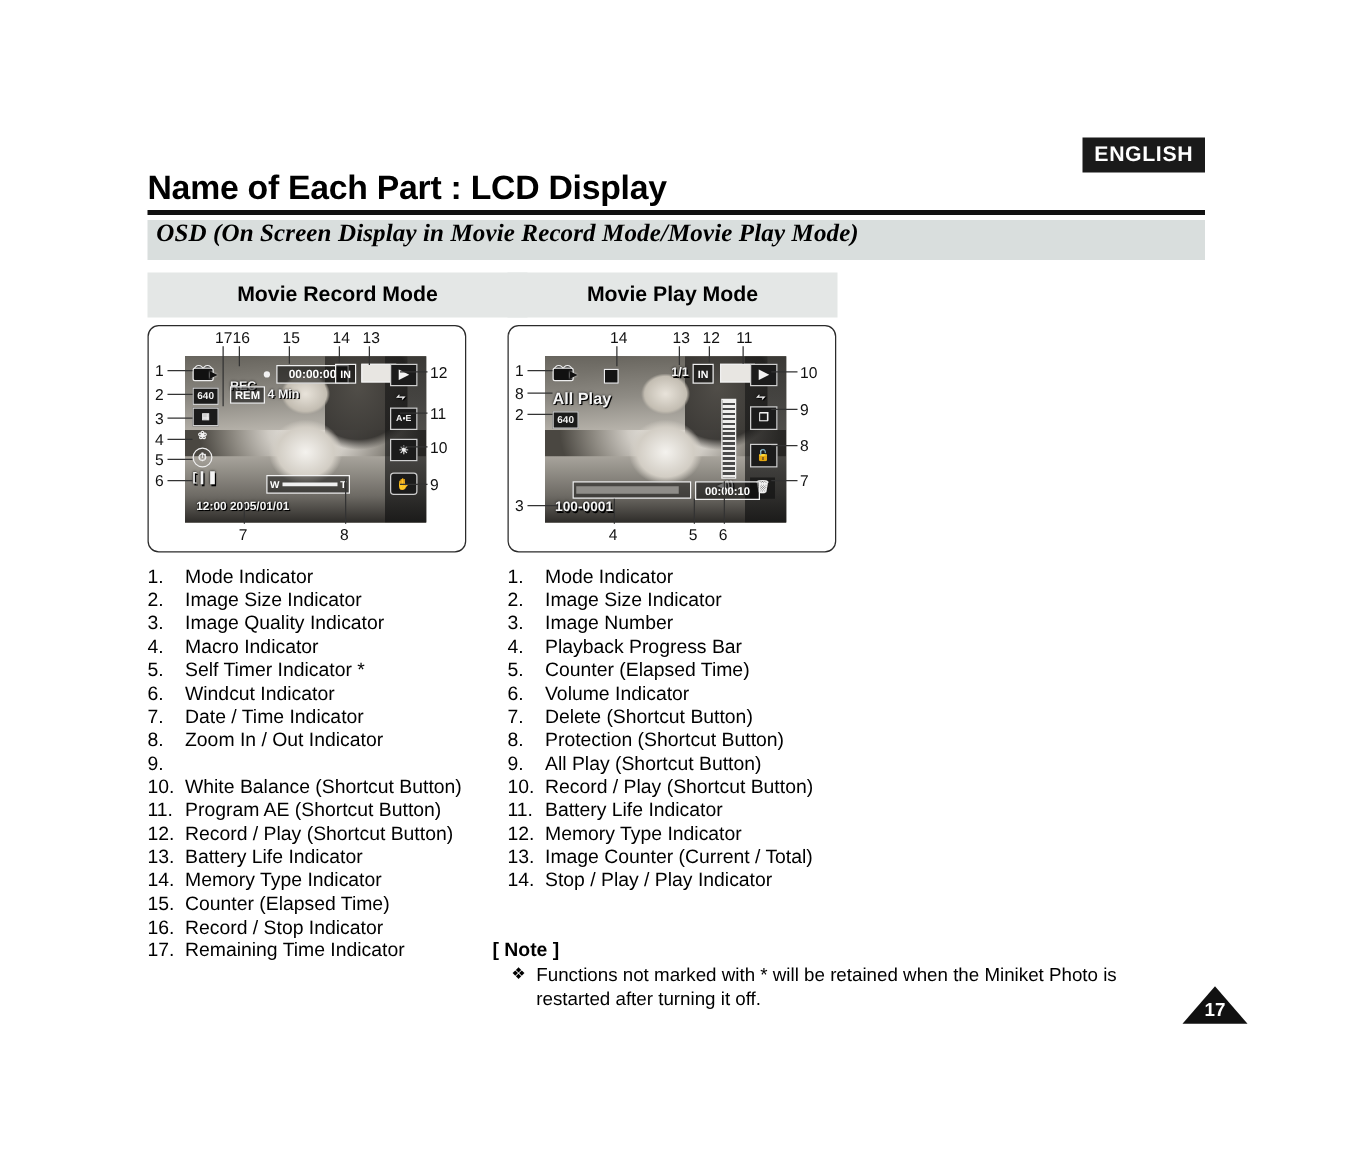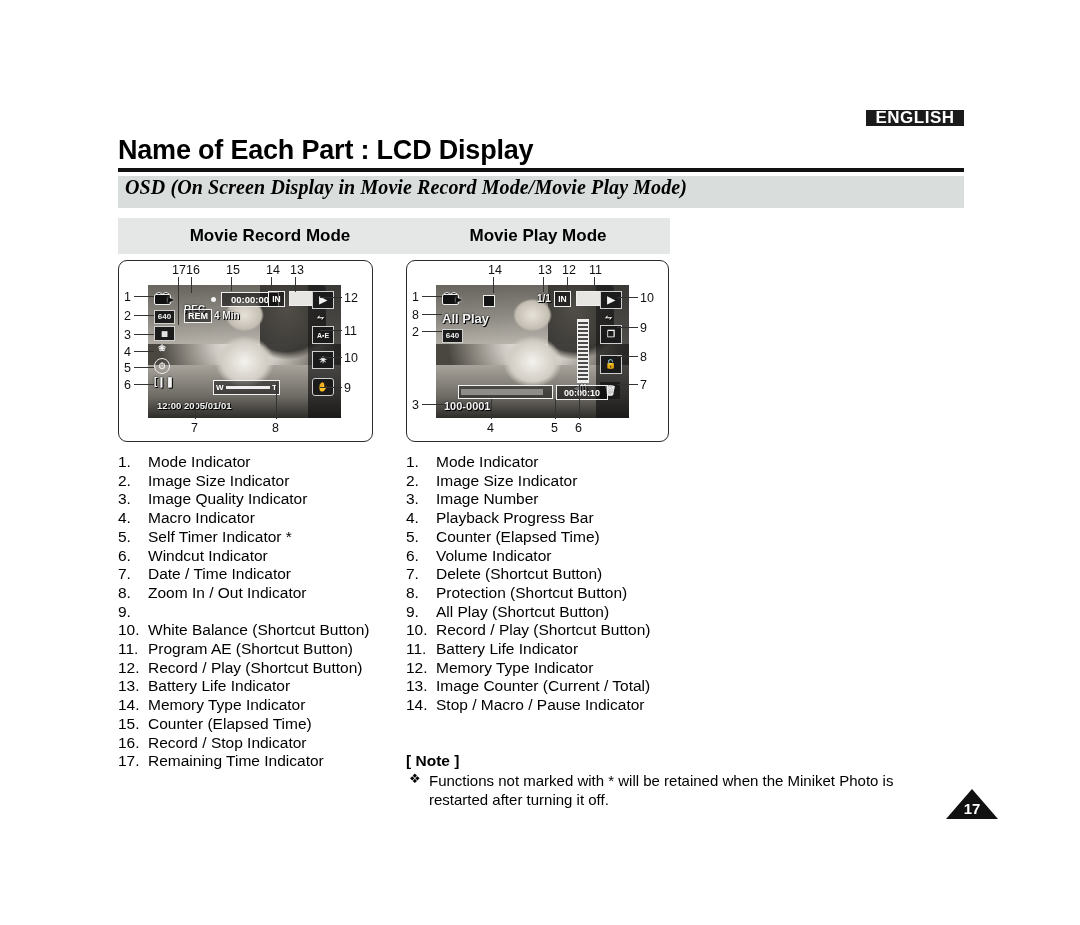--- a/index.html
+++ b/index.html
@@ -15,21 +15,21 @@
     color: #000;
     overflow: hidden;
   }
 
   
   .lang-badge {
     position: absolute;
     left: 866px;
     top: 110px;
     width: 98px;
-    height: 16px;
+    height: 28px;
     background: #1a1a1a;
     color: #fff;
     font-size: 17px;
     font-weight: bold;
     letter-spacing: .5px;
     display: flex;
     align-items: center;
     justify-content: center;
   }
   .page-title {
@@ -210,21 +210,21 @@
   .legend .idx {
     width: 30px;
     text-align: left;
     flex: 0 0 30px;
   }
   .legend .txt { white-space: nowrap; }
 
   
   .note-title {
     position: absolute;
-    left: 406px; top: 752px;
+    left: 394px; top: 752px;
     font-size: 15.5px;
     font-weight: bold;
   }
   .note-bullet {
     position: absolute;
     left: 409px; top: 771px;
     font-size: 13px;
   }
   .note-body {
     position: absolute;
@@ -566,21 +566,21 @@
     <div class="row">
       <span class="idx">12.</span>
       <span class="txt">Memory Type Indicator</span>
     </div>
     <div class="row">
       <span class="idx">13.</span>
       <span class="txt">Image Counter (Current / Total)</span>
     </div>
     <div class="row">
       <span class="idx">14.</span>
-      <span class="txt">Stop / Macro / Pause Indicator</span>
+      <span class="txt">Stop / Play / Play Indicator</span>
     </div>
   </div>
 
 <div class="note-title">[ Note ]</div>
 <div class="note-bullet">❖</div>
 <div class="note-body">Functions not marked with * will be retained when the Miniket Photo is restarted after turning it off.</div>
 
 <div class="page-num"></div>
 <div class="page-num-label">17</div>
 

